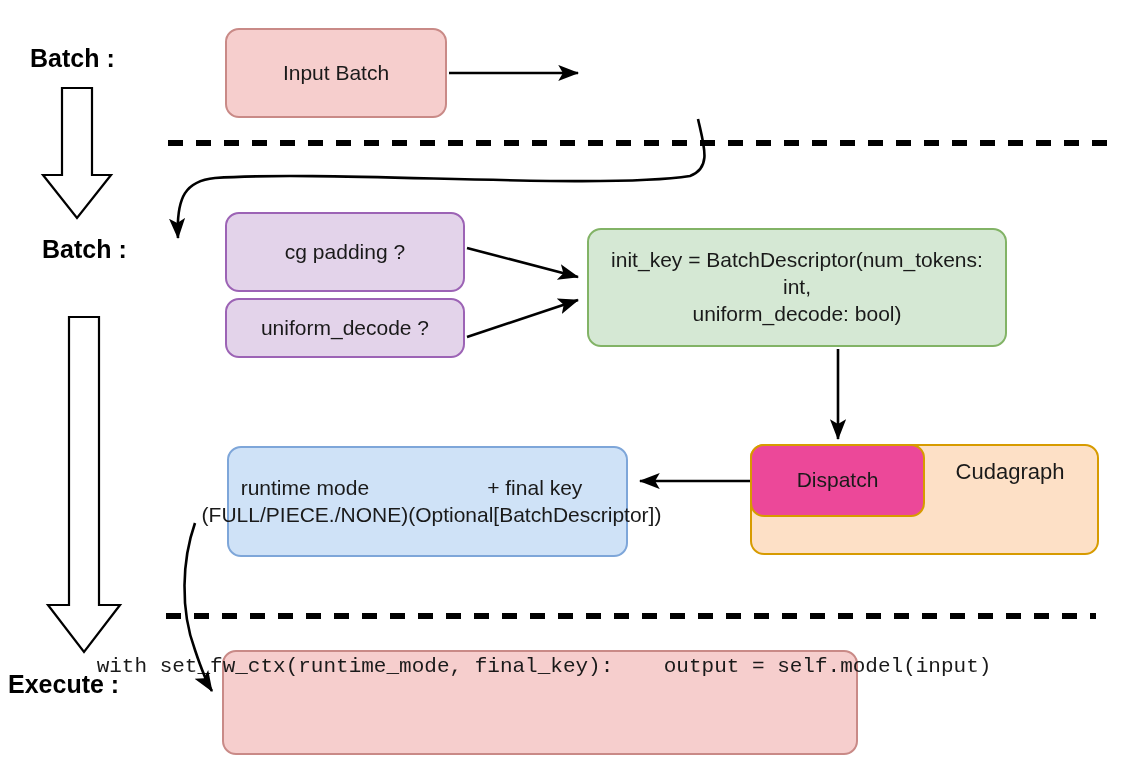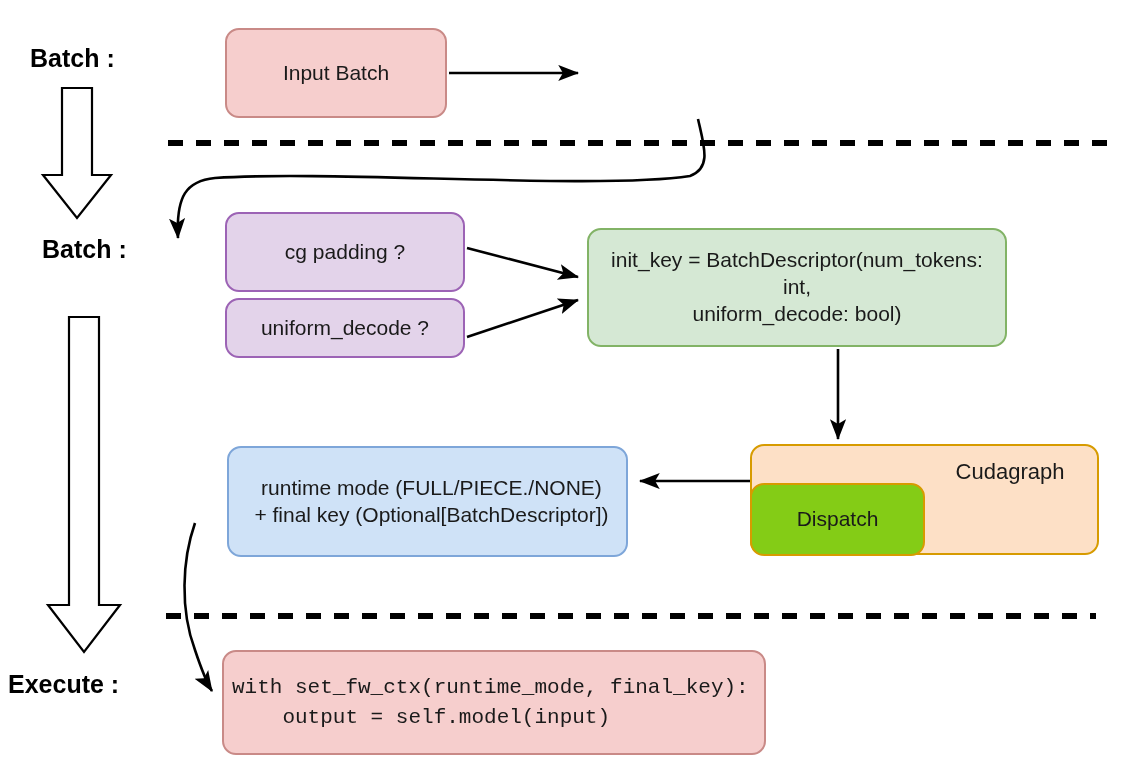--- a/index.html
+++ b/index.html
@@ -47,21 +47,21 @@
     color: #1a1a1a;
     padding: 4px 10px;
   }
 
   .node-pink   { background:#f6cecd; border-color:#c98a87;text-align:center; }
   .node-yellow { background:#fdecb9; border-color:#d4a827; }
   .node-purple { background:#e3d3ea; border-color:#9c63b5; }
   .node-green  { background:#d5e8d4; border-color:#82b366; }
   .node-blue   { background:#cfe2f7; border-color:#7ea6d9; }
   .node-orange-outer { background:#fde0c6; border-color:#d79b00; }
-  .node-orange-inner { background:#84cc16; border-color:#d79b00;margin-top:39px; }
+  .node-orange-inner { background:#ec4899; border-color:#d79b00; }
 
   
   .node-code {
     justify-content: flex-start;
     text-align: left;
     font-family: "Liberation Mono", "DejaVu Sans Mono", monospace;
     font-size: 21px;
     line-height: 1.42;
     white-space: pre;
     padding: 0 0 0 8px;
@@ -141,37 +141,37 @@
 
   <div class="node node-purple" style="left:225px; top:298px; width:240px; height:60px;">
     <span>uniform_decode ?</span>
   </div>
 
   <div class="node node-green" style="left:587px; top:228px; width:420px; height:119px; flex-direction:column;">
     <span>init_key = BatchDescriptor(num_tokens: int,</span>
     <span>uniform_decode: bool)</span>
   </div>
 
-  <div class="node node-blue" style="left:227px; top:446px; width:401px; height:111px; flex-direction:column;padding-left:18px;">
+  <div class="node node-blue" style="left:227px; top:446px; width:401px; height:111px; flex-direction:row;padding-left:18px;">
     <span>runtime mode (FULL/PIECE./NONE)</span>
     <span>+ final key (Optional[BatchDescriptor])</span>
   </div>
 
   <div class="node node-orange-outer" id="cudagraph-outer" style="left:750px; top:444px; width:349px; height:111px;">
 
     <div id="cudagraph-outer-label">
       <div>Cudagraph</div>
     </div>
 
     <div class="node node-orange-inner" id="dispatch-inner">
       <span>Dispatch</span>
     </div>
   </div>
 
-  <div class="node node-pink node-code" style="left:222px; top:650px; width:544px; height:105px; flex-direction:column; align-items:flex-start; justify-content:center;text-align:right;">
+  <div class="node node-pink node-code" style="left:222px; top:650px; width:636px; height:105px; flex-direction:row; align-items:flex-start; justify-content:center;text-align:right;">
     <span>with set_fw_ctx(runtime_mode, final_key):</span>
     <span>    output = self.model(input)</span>
   </div>
 
   <svg id="overlay" viewBox="0 0 1142 770">
     <defs>
       <marker id="arrowhead" markerWidth="9" markerHeight="9" refX="7.6" refY="3.1" orient="auto" markerUnits="strokeWidth">
         <path d="M0,0 L8,3.1 L0,6.2 L1.8,3.1 Z" fill="#000000"></path>
       </marker>
     </defs>

